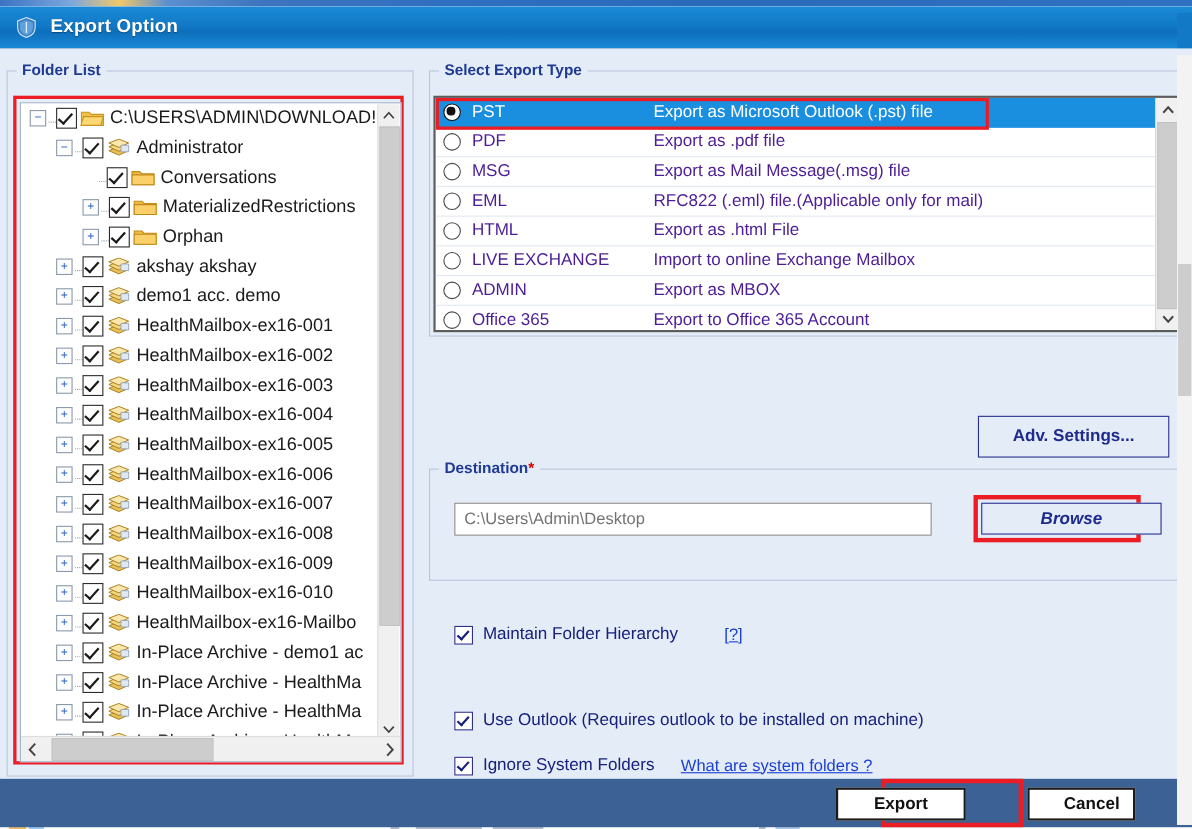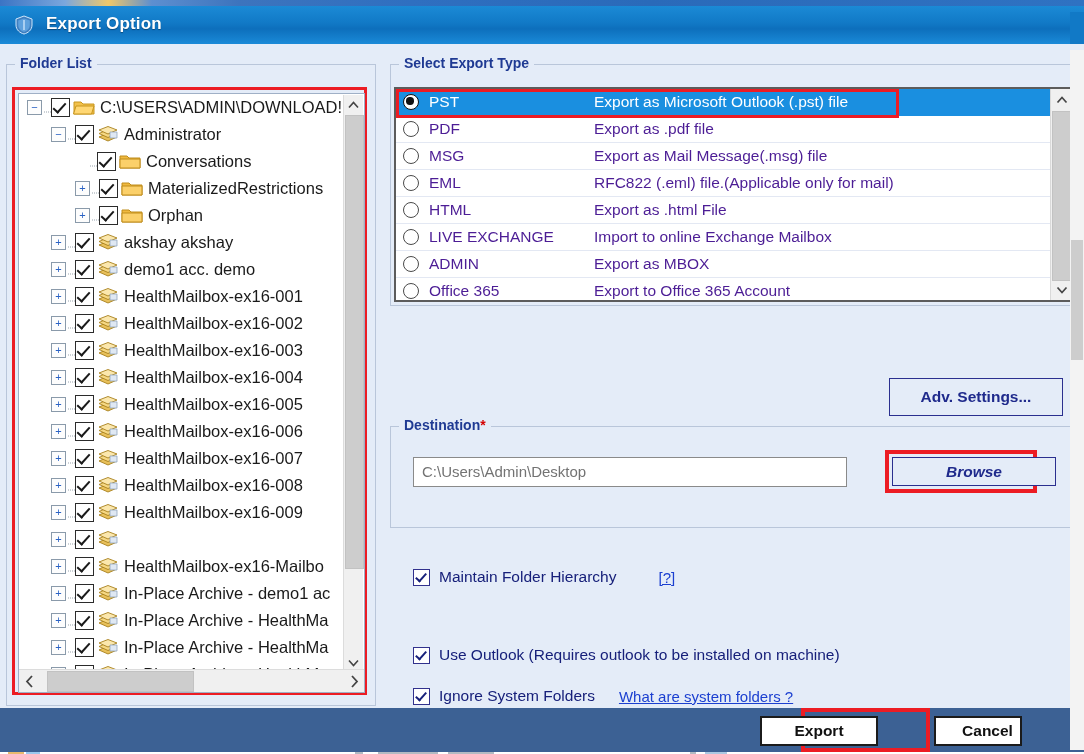--- a/index.html
+++ b/index.html
@@ -112,21 +112,21 @@
     border:solid #17207a;border-width:0 2px 2px 0;transform:rotate(42deg);}
   .lnk{color:#1b3fd0;text-decoration:underline;font-size:15px;cursor:pointer;}
 
   
   #footer{position:absolute;left:0;top:702px;width:1084px;height:44px;background:#3c6194;}
   #export-redbox{position:absolute;left:801px;top:702px;width:129px;height:44px;border:4px solid #ec1c24;box-sizing:border-box;}
   .fbtn{position:absolute;top:710px;height:30px;background:#ffffff;border:2px solid #1b1b1b;
     display:flex;align-items:center;justify-content:center;font-size:15.5px;font-weight:bold;color:#111;
     cursor:pointer;box-sizing:border-box;font-family:"Liberation Sans",sans-serif;}
   #btn-export{left:760px;width:118px;}
-  #btn-cancel{left:934px;width:88px;padding-left:19px;}
+  #btn-cancel{left:934px;width:98px;padding-left:19px;}
 
   
   #host-vsb{position:absolute;right:0;top:44px;width:14px;height:700px;background:#f3f3f3;}
   #host-vsb .thumb{position:absolute;left:1px;top:190px;width:12px;height:120px;background:#cdcdcd;}
   #host-corner{position:absolute;right:0;top:6px;width:14px;height:38px;background:#1179c6;}
 </style>
 </head>
 <body>
 
 <div id="bg-top"></div>
@@ -400,20 +400,21 @@
                 <span class="dots"><svg width="7" height="2">
                     <line x1="0" y1="1" x2="7" y2="1" stroke="#98a3ad" stroke-width="1" stroke-dasharray="1,1"></line>
                   </svg></span>
                 <span class="cb on"></span>
                 <span class="ico"><svg width="22" height="18" viewBox="0 0 22 18">
                     <path d="M2 11 l9 -4 l9 4 l-9 4 z" fill="#e8c05a" stroke="#a8801c" stroke-width=".9"></path>
                     <path d="M2 7.5 l9 -4 l9 4 l-9 4 z" fill="#f5d783" stroke="#a8801c" stroke-width=".9"></path>
                     <path d="M2 4 l9 -3.5 l9 3.5 l-9 4 z" fill="#fbe7ad" stroke="#a8801c" stroke-width=".9"></path>
                     <path d="M13 6 h7 v6 h-7 z" fill="#dfe8f3" stroke="#8fa4bd" stroke-width=".8"></path>
                   </svg></span>
+                <span class="tlabel">HealthMailbox-ex16-010</span>
               </div>
               <div class="tnode">
                 <span class="indent" style="width: 32px;"></span>
                 <span class="exp">+</span>
                 <span class="dots"><svg width="7" height="2">
                     <line x1="0" y1="1" x2="7" y2="1" stroke="#98a3ad" stroke-width="1" stroke-dasharray="1,1"></line>
                   </svg></span>
                 <span class="cb on"></span>
                 <span class="ico"><svg width="22" height="18" viewBox="0 0 22 18">
                     <path d="M2 11 l9 -4 l9 4 l-9 4 z" fill="#e8c05a" stroke="#a8801c" stroke-width=".9"></path>

